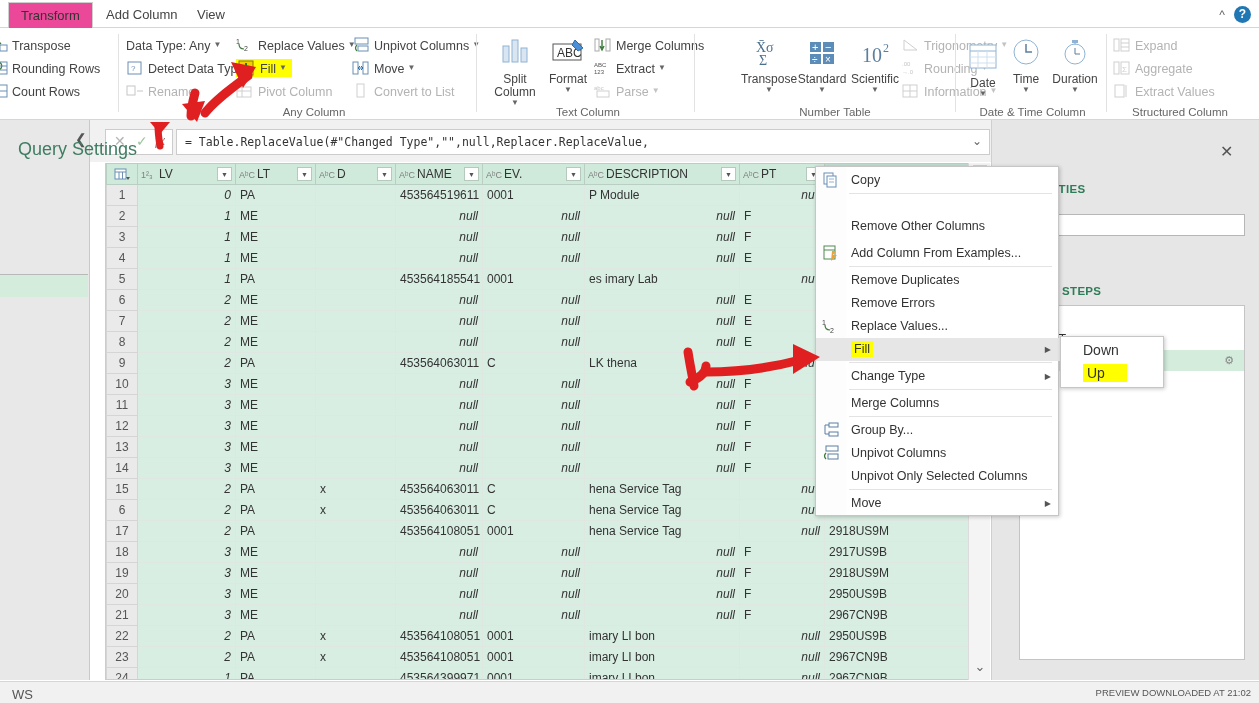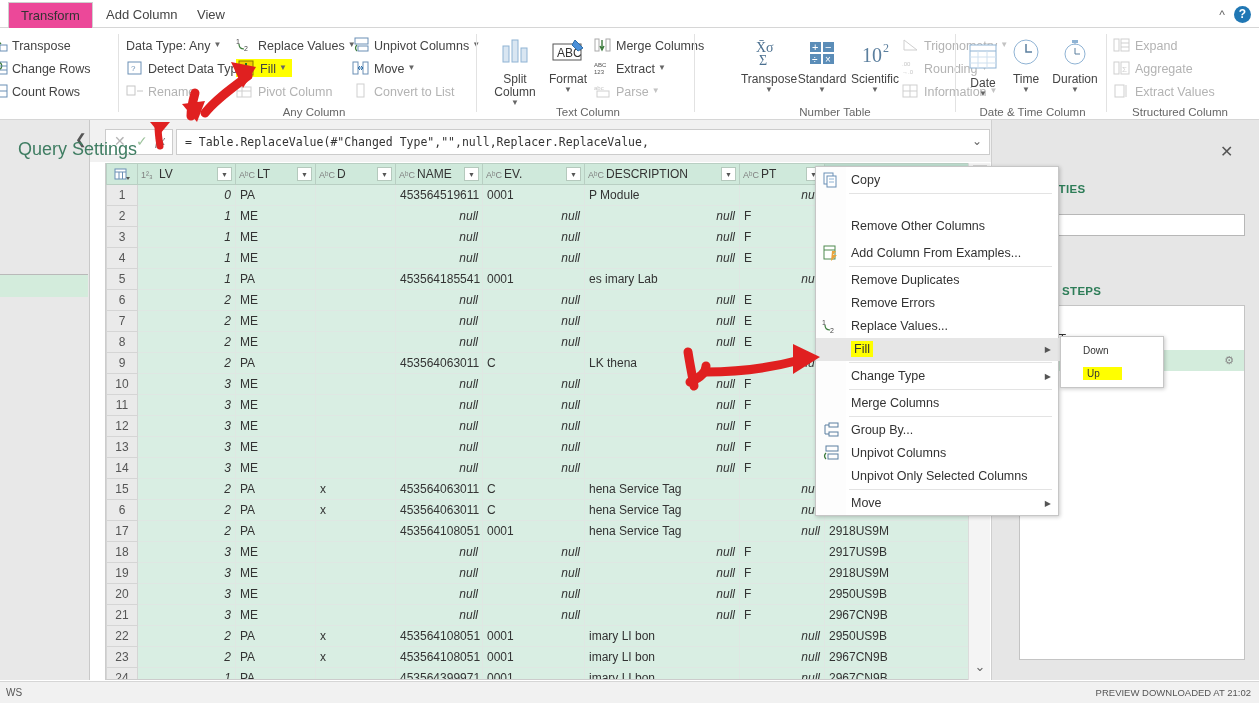--- a/index.html
+++ b/index.html
@@ -206,29 +206,29 @@
   .ci .hl { padding: 1px 3px; }
   .csep { position: absolute; left: 33px; width: 203px; height: 1px; background: #e3e3e3; }
 
   .submenu {
     position: absolute; left: 1060px; top: 336px; width: 104px; height: 52px;
     background: #ffffff; border: 1px solid #c6c6c6;
     box-shadow: 1px 1px 4px rgba(0,0,0,.22);
   }
   .si {
     position: absolute; left: 0; width: 102px; height: 23px; line-height: 23px;
-    padding-left: 22px; font-size: 10px; color: #333;
+    padding-left: 22px; font-size: 14px; color: #333;
   }
 
   
   .statusbar {
     position: absolute; left: 0; bottom: 0; width: 1259px; height: 22px;
     background: #f1f1f1; border-top: 1px solid #d6d6d6;
   }
-  .statusbar .sl { position: absolute; left: 6px; top: 5px; font-size: 10px; color: #555; }
+  .statusbar .sl { position: absolute; left: 12px; top: 5px; font-size: 13px; color: #555; }
   .statusbar .sr { position: absolute; right: 8px; top: 5px; font-size: 9.5px; color: #555; }
 
   
   svg.annot { position: absolute; left: 0; top: 0; width: 1259px; height: 703px; pointer-events: none; }
 </style>
 </head>
 <body>
 
 <div id="app">
 
@@ -253,21 +253,21 @@
         </span><span class="txt">Transpose</span>
       </div>
       <div class="ritem" style="left:20px; top:29px;">
         <span class="ricon">
           <svg width="18" height="16" viewBox="0 0 18 16">
               <path d="M5 3 a4 4 0 1 0 2 -1" stroke="#3a7a3a" fill="none" stroke-width="1.3"></path>
               <rect x="8" y="2" width="9" height="12" fill="none" stroke="#6b8fb5"></rect>
               <line x1="8" y1="6" x2="17" y2="6" stroke="#6b8fb5"></line>
               <line x1="8" y1="10" x2="17" y2="10" stroke="#6b8fb5"></line>
             </svg>
-        </span><span class="txt">Change Rows</span>
+        </span><span class="txt">Rounding Rows</span>
       </div>
       <div class="ritem" style="left:20px; top:52px;">
         <span class="ricon">
           <svg width="18" height="16" viewBox="0 0 18 16">
               <text x="0" y="7" font-size="6" fill="#555">1</text>
               <text x="0" y="14" font-size="6" fill="#555">2</text>
               <rect x="6" y="2" width="11" height="12" fill="none" stroke="#6b8fb5"></rect>
               <line x1="6" y1="8" x2="17" y2="8" stroke="#6b8fb5"></line>
             </svg>
         </span><span class="txt">Count Rows</span>

